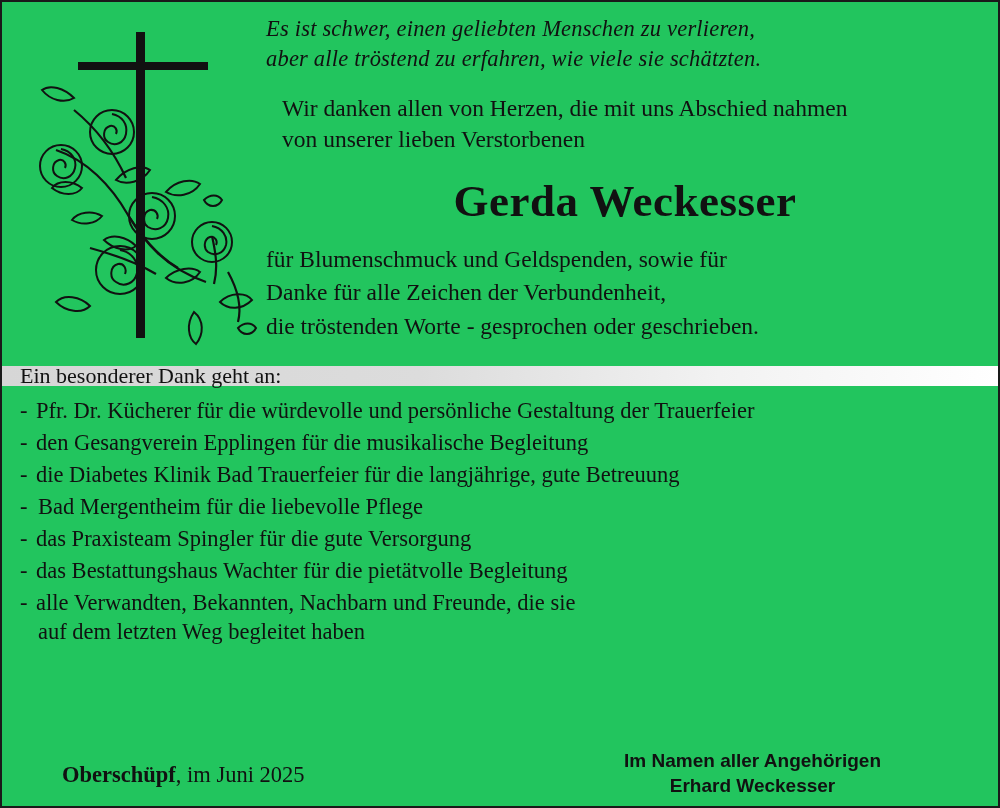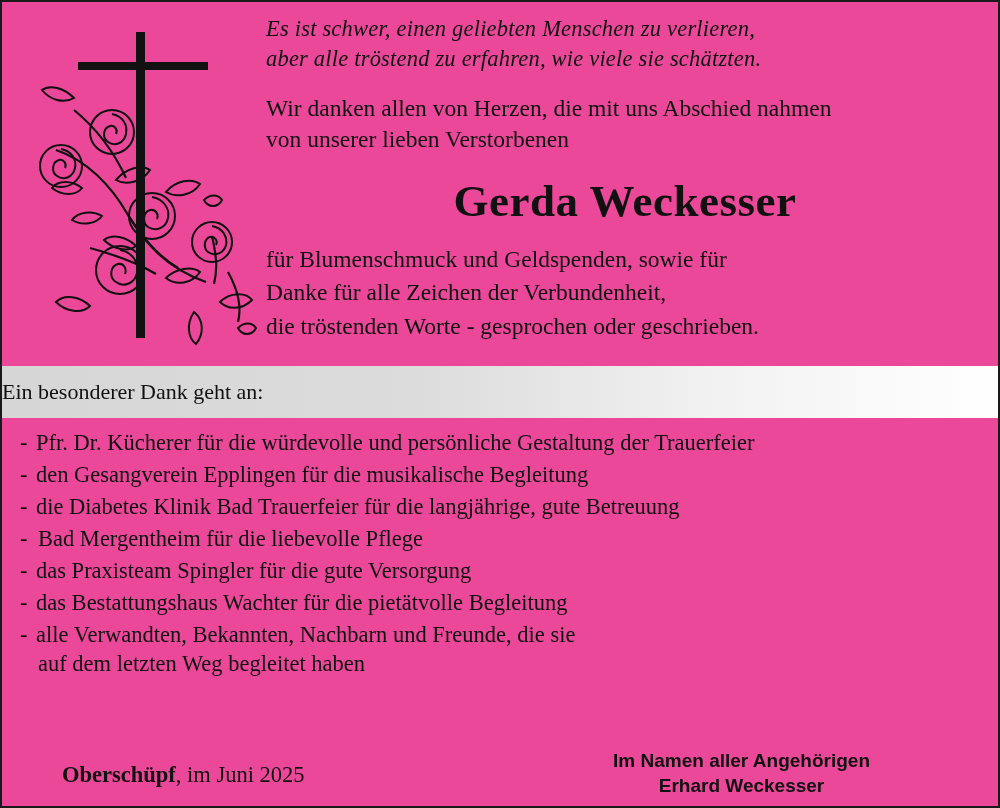--- a/index.html
+++ b/index.html
@@ -13,21 +13,21 @@
     font-family: "Liberation Serif", serif;
     color: #111111;
     overflow: hidden;
   }
   .page {
     position: relative;
     width: 1000px;
     height: 808px;
     box-sizing: border-box;
     border: 2px solid #1a1a1a;
-    background: #ec4899;
+    background: #22c55e;
   }
 
   
   .top {
     display: flex;
     flex-direction: row;
     align-items: flex-start;
     padding: 8px 14px 0 14px;
     box-sizing: border-box;
     height: 362px;
@@ -48,41 +48,43 @@
   .verse {
     font-style: italic;
     font-size: 22.5px;
     line-height: 1.32;
     letter-spacing: 0.2px;
   }
   .thanks {
     margin-top: 20px;
     font-size: 23.5px;
     line-height: 1.32;
+    margin-left: 16px;
   }
   .deceased-name {
     text-align: center;
     font-size: 45px;
     font-weight: bold;
     letter-spacing: 0.5px;
     margin: 22px 0 16px 0;
     line-height: 1.1;
   }
   .gratitude {
     font-size: 23.5px;
     line-height: 1.42;
   }
 
   
   .band {
     margin: 2px 0 0 0;
-    height: 52px;
+    height: 20px;
     background: linear-gradient(to right, #d6d6d6 0%, #dcdcdc 42%, #f2f2f2 72%, #ffffff 100%);
     display: flex;
     align-items: center;
+    padding-left: 18px;
     box-sizing: border-box;
   }
   .band-title {
     font-size: 22px;
     line-height: 1;
   }
 
   
   .list {
     padding: 10px 16px 0 18px;
@@ -103,21 +105,21 @@
   }
   .item-text .cont {
     display: block;
     padding-left: 2px;
   }
 
   
   .footer {
     position: absolute;
     left: 0;
-    right: 16px;
+    right: 5px;
     bottom: 8px;
     display: flex;
     align-items: flex-end;
     padding: 0 22px 0 60px;
     box-sizing: border-box;
   }
   .place-date {
     font-size: 22.5px;
     flex: 0 0 auto;
     white-space: nowrap;

